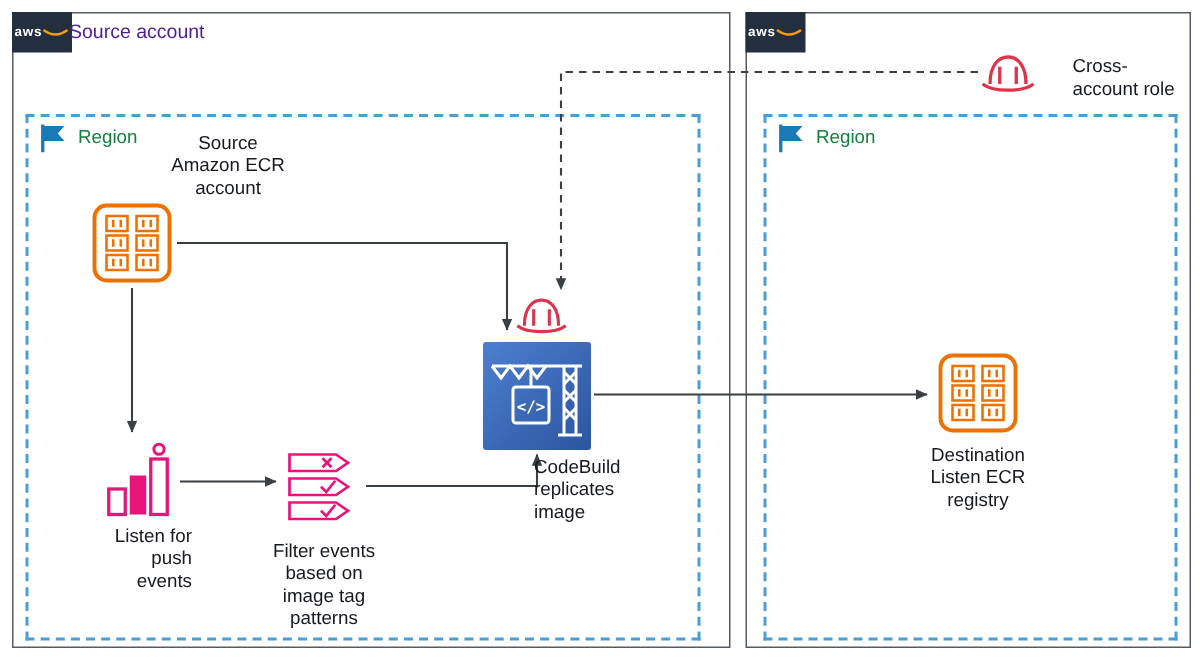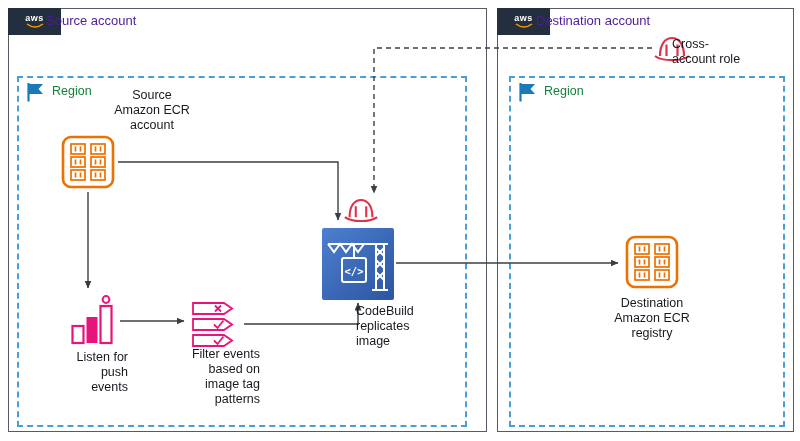--- a/index.html
+++ b/index.html
@@ -3,22 +3,22 @@
 <meta charset="utf-8">
 <style>
   html,body{margin:0;padding:0;background:#fff;}
   .canvas{
     position:relative;width:800px;height:441px;background:#ffffff;
     font-family:"Liberation Sans",sans-serif;color:#16191f;overflow:hidden;
   }
   .acct-box{position:absolute;border:1px solid #545b64;background:transparent;}
   .acct-title{position:absolute;font-size:13px;color:#4c1d95;white-space:nowrap;}
   .aws-logo{
-    position:absolute;width:53px;height:27px;background:#232f3e;
-    display:flex;flex-direction:column;align-items:center;justify-content:center;gap:0;
+    position:absolute;width:40px;height:27px;background:#232f3e;
+    display:flex;flex-direction:row;align-items:center;justify-content:center;gap:0;
   }
   .aws-logo span{color:#fff;font-size:9px;font-weight:bold;line-height:9px;letter-spacing:.5px;}
   .region-box{position:absolute;border:2px dashed #4a9ed6;}
   .region-label{position:absolute;font-size:12.5px;color:#15803d;white-space:nowrap;}
   .icon{position:absolute;}
   .node-label{
     position:absolute;font-size:12.5px;line-height:15px;white-space:pre-line;
   }
   .center{text-align:center;}
   .left{text-align:left;}
@@ -59,21 +59,20 @@
     </svg>
   </div>
   <div class="aws-logo" style="left:497px;top:8px;">
     <span>aws</span>
     <svg width="18" height="6" viewBox="0 0 18 6">
       <path d="M1 1 Q9 7 17 1" stroke="#ff9900" stroke-width="1.5" fill="none"></path>
     </svg>
   </div>
 
   <div class="acct-title" style="left:46px;top:13px;">Source account</div>
-  <div class="acct-title" style="left:536px;top:13px;">Destination account</div>
 
   <svg class="icon" style="left:24px;top:81px;" width="22" height="22" viewBox="0 0 22 22">
     <path d="M4.5 2 V20.5" stroke="#1a7ab8" stroke-width="2.2" fill="none"></path>
     <path d="M4.5 3 H19 L14.5 8 L19 13 H4.5 Z" fill="#1a7ab8"></path>
   </svg>
   <div class="region-label" style="left:52px;top:84px;">Region</div>
 
   <svg class="icon" style="left:516px;top:81px;" width="22" height="22" viewBox="0 0 22 22">
     <path d="M4.5 2 V20.5" stroke="#1a7ab8" stroke-width="2.2" fill="none"></path>
     <path d="M4.5 3 H19 L14.5 8 L19 13 H4.5 Z" fill="#1a7ab8"></path>
@@ -111,21 +110,21 @@
   <svg class="icon" style="left:190px;top:300px;" width="50" height="48" viewBox="0 0 50 48">
     <g stroke="#E7157B" stroke-width="1.8" fill="none">
       <path d="M3 3 H34 L42 8.5 L34 14 H3 Z"></path>
       <path d="M25 5.5 L31 11.5 M31 5.5 L25 11.5"></path>
       <path d="M3 19 H34 L42 24.5 L34 30 H3 Z"></path>
       <path d="M24 24.5 L27.5 28 L33.5 20.5"></path>
       <path d="M3 35 H34 L42 40.5 L34 46 H3 Z"></path>
       <path d="M24 40.5 L27.5 44 L33.5 36.5"></path>
     </g>
   </svg>
-  <div class="node-label center" style="left:172px;top:347px;width:88px;text-align:right;">Filter events
+  <div class="node-label center" style="left:172px;top:360px;width:88px;">Filter events
 based on
 image tag
 patterns</div>
 
   <svg class="icon" style="left:322px;top:228px;" width="72" height="72" viewBox="0 0 72 72">
     <defs>
       <linearGradient id="cbgrad" x1="0" y1="0" x2="1" y2="1">
         <stop offset="0" stop-color="#4d7fd0"></stop>
           <stop offset="1" stop-color="#2b55a0"></stop>
       </linearGradient>
@@ -154,34 +153,34 @@
     </g>
   </svg>
 
   <svg class="icon" style="left:652px;top:34px;" width="40" height="30" viewBox="0 0 40 30">
     <g stroke="#DD344C" stroke-width="2.2" fill="none">
       <path d="M8 22 C8 9 14 4 20 4 C26 4 32 9 32 22"></path>
       <path d="M3 22 C10 27.5 30 27.5 37 22"></path>
       <path d="M14.5 10.5 V22 M25.5 10.5 V22"></path>
     </g>
   </svg>
-  <div class="node-label left" style="left:672px;top:37px;width:80px;">Cross-
+  <div class="node-label left" style="left:715px;top:37px;width:80px;">Cross-
 account role</div>
 
   <svg class="icon" style="left:624px;top:234px;" width="56" height="56" viewBox="0 0 56 56">
     <rect x="3" y="3" width="50" height="50" rx="8" fill="none" stroke="#ED7100" stroke-width="2.6"></rect>
     <g stroke="#ED7100" stroke-width="1.7" fill="none">
       <rect x="11" y="10" width="14" height="10"></rect>
         <rect x="31" y="10" width="14" height="10"></rect>
       <rect x="11" y="23" width="14" height="10"></rect>
         <rect x="31" y="23" width="14" height="10"></rect>
       <rect x="11" y="36" width="14" height="10"></rect>
         <rect x="31" y="36" width="14" height="10"></rect>
       <path d="M15.5 12.5 V17.5 M20.5 12.5 V17.5 M35.5 12.5 V17.5 M40.5 12.5 V17.5"></path>
       <path d="M15.5 25.5 V30.5 M20.5 25.5 V30.5 M35.5 25.5 V30.5 M40.5 25.5 V30.5"></path>
       <path d="M15.5 38.5 V43.5 M20.5 38.5 V43.5 M35.5 38.5 V43.5 M40.5 38.5 V43.5"></path>
     </g>
   </svg>
   <div class="node-label center" style="left:602px;top:296px;width:100px;">Destination
-Amazon ECR
+Listen ECR
 registry</div>
 
 </div>
 
 </body></html>

